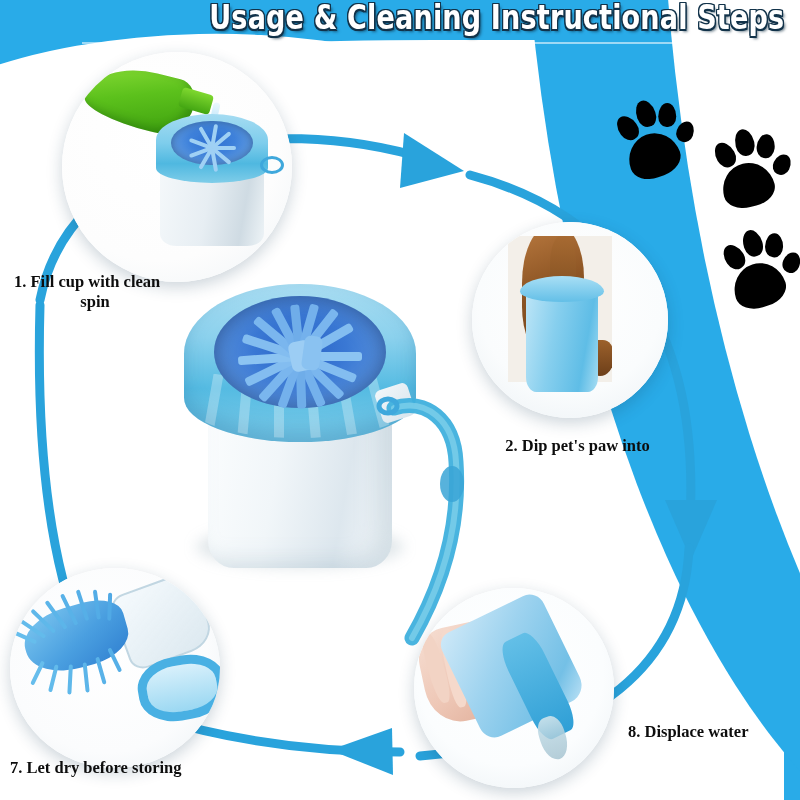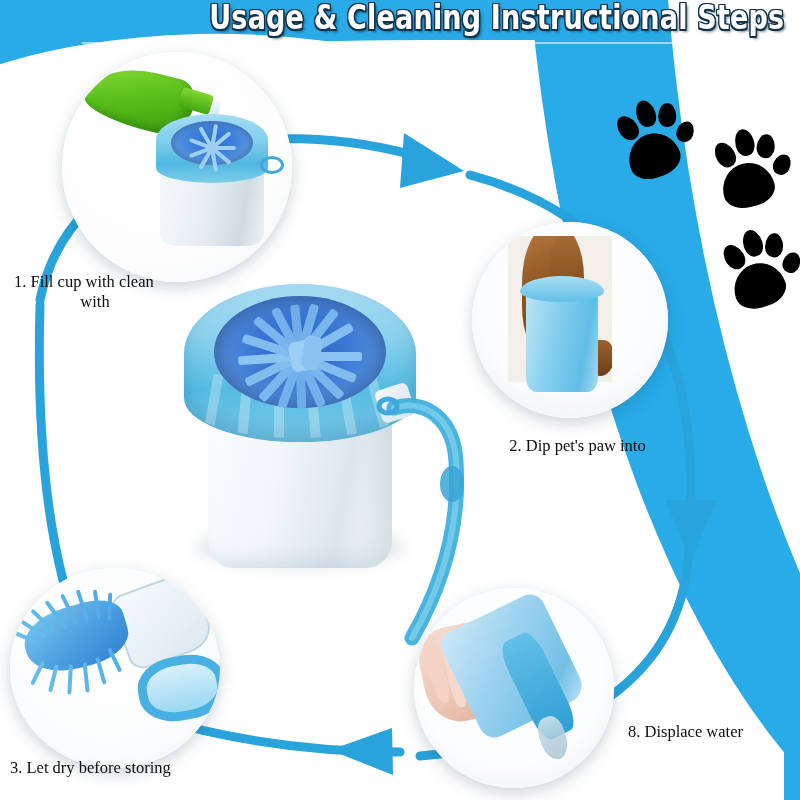--- a/index.html
+++ b/index.html
@@ -85,21 +85,21 @@
   .cup .mouth{
     position:absolute;left:11%;top:5%;width:78%;height:34%;
     background:radial-gradient(ellipse at 50% 45%,#2f6fd0 0%,#3f82db 40%,#6aa5e6 78%,#5b97e2 100%);
     border-radius:50%;
     box-shadow:inset 0 0 10px rgba(10,40,90,.55);
   }
   .bristle{position:absolute;background:#9fd0f4;border-radius:3px;transform-origin:0 50%;}
 
   
   .caption{
-    position:absolute;font-family:"Liberation Serif",serif;font-weight:400;
+    position:absolute;font-family:"Liberation Serif",serif;font-weight:700;
     color:#0d0d0d;line-height:1.22;
   }
 </style>
 </head>
 <body>
 
 <div id="page">
 
   <div class="bg-blue"></div>
   <div class="bg-white-body"></div>
@@ -177,21 +177,21 @@
         <div class="bristle" style="left:50%;top:24%;width:24px;height:4px;transform:rotate(240deg);"></div>
         <div class="bristle" style="left:50%;top:24%;width:24px;height:4px;transform:rotate(280deg);"></div>
         <div class="bristle" style="left:50%;top:24%;width:24px;height:4px;transform:rotate(320deg);"></div>
       </div>
 
       <div style="position:absolute;left:198px;top:104px;width:18px;height:12px;border:3px solid #3fa8dc;border-radius:50%;"></div>
     </div>
   </div>
   <div class="caption" style="left:14px;top:272px;width:210px;font-size:16.5px;">
     <div>1. Fill cup with clean</div>
-    <div style="text-align:center;padding-right:48px;">with</div>
+    <div style="text-align:center;padding-right:48px;">spin</div>
   </div>
 
   <div class="circle" style="left:472px;top:222px;width:196px;height:196px;">
     <div class="photo" style="background:radial-gradient(circle at 50% 40%,#ffffff 0%,#fafcfd 60%,#eaf0f4 100%);">
 
       <div style="position:absolute;left:36px;top:14px;width:104px;height:146px;overflow:hidden;background:#f3efe9;">
 
         <div style="position:absolute;left:14px;top:-10px;width:62px;height:130px;
                     background:linear-gradient(160deg,#b9793f 0%,#8d5524 45%,#6e401a 100%);
                     border-radius:44% 40% 34% 38%;"></div>
@@ -265,21 +265,21 @@
         <div style="position:absolute;left:72px;top:74px;width:4px;height:28px;background:#59b2e8;border-radius:3px;transform:rotate(178deg);"></div>
         <div style="position:absolute;left:88px;top:68px;width:4px;height:26px;background:#56afe7;border-radius:3px;transform:rotate(168deg);"></div>
       </div>
 
       <div style="position:absolute;left:128px;top:88px;width:70px;height:46px;
                   border:9px solid #49b0e3;border-radius:44%;transform:rotate(-10deg);
                   background:linear-gradient(180deg,#d8f0fb,#9bd8f2);"></div>
     </div>
   </div>
   <div class="caption" style="left:10px;top:758px;width:260px;font-size:16.5px;">
-    <div>3. Let dry before storing</div>
+    <div>7. Let dry before storing</div>
   </div>
 
   <div style="position:absolute;left:178px;top:278px;width:246px;height:300px;">
 
     <div style="position:absolute;left:18px;top:248px;width:208px;height:42px;background:rgba(120,145,160,.22);border-radius:50%;filter:blur(7px);"></div>
 
     <div style="position:absolute;left:30px;top:120px;width:184px;height:170px;
                 background:linear-gradient(100deg,#fbfdfe 0%,#f1f6f9 38%,#dde7ee 72%,#f7fafc 100%);
                 border-radius:6% 6% 14% 14%/3% 3% 16% 16%;
                 box-shadow:inset -14px -6px 22px rgba(150,175,190,.35);"></div>

